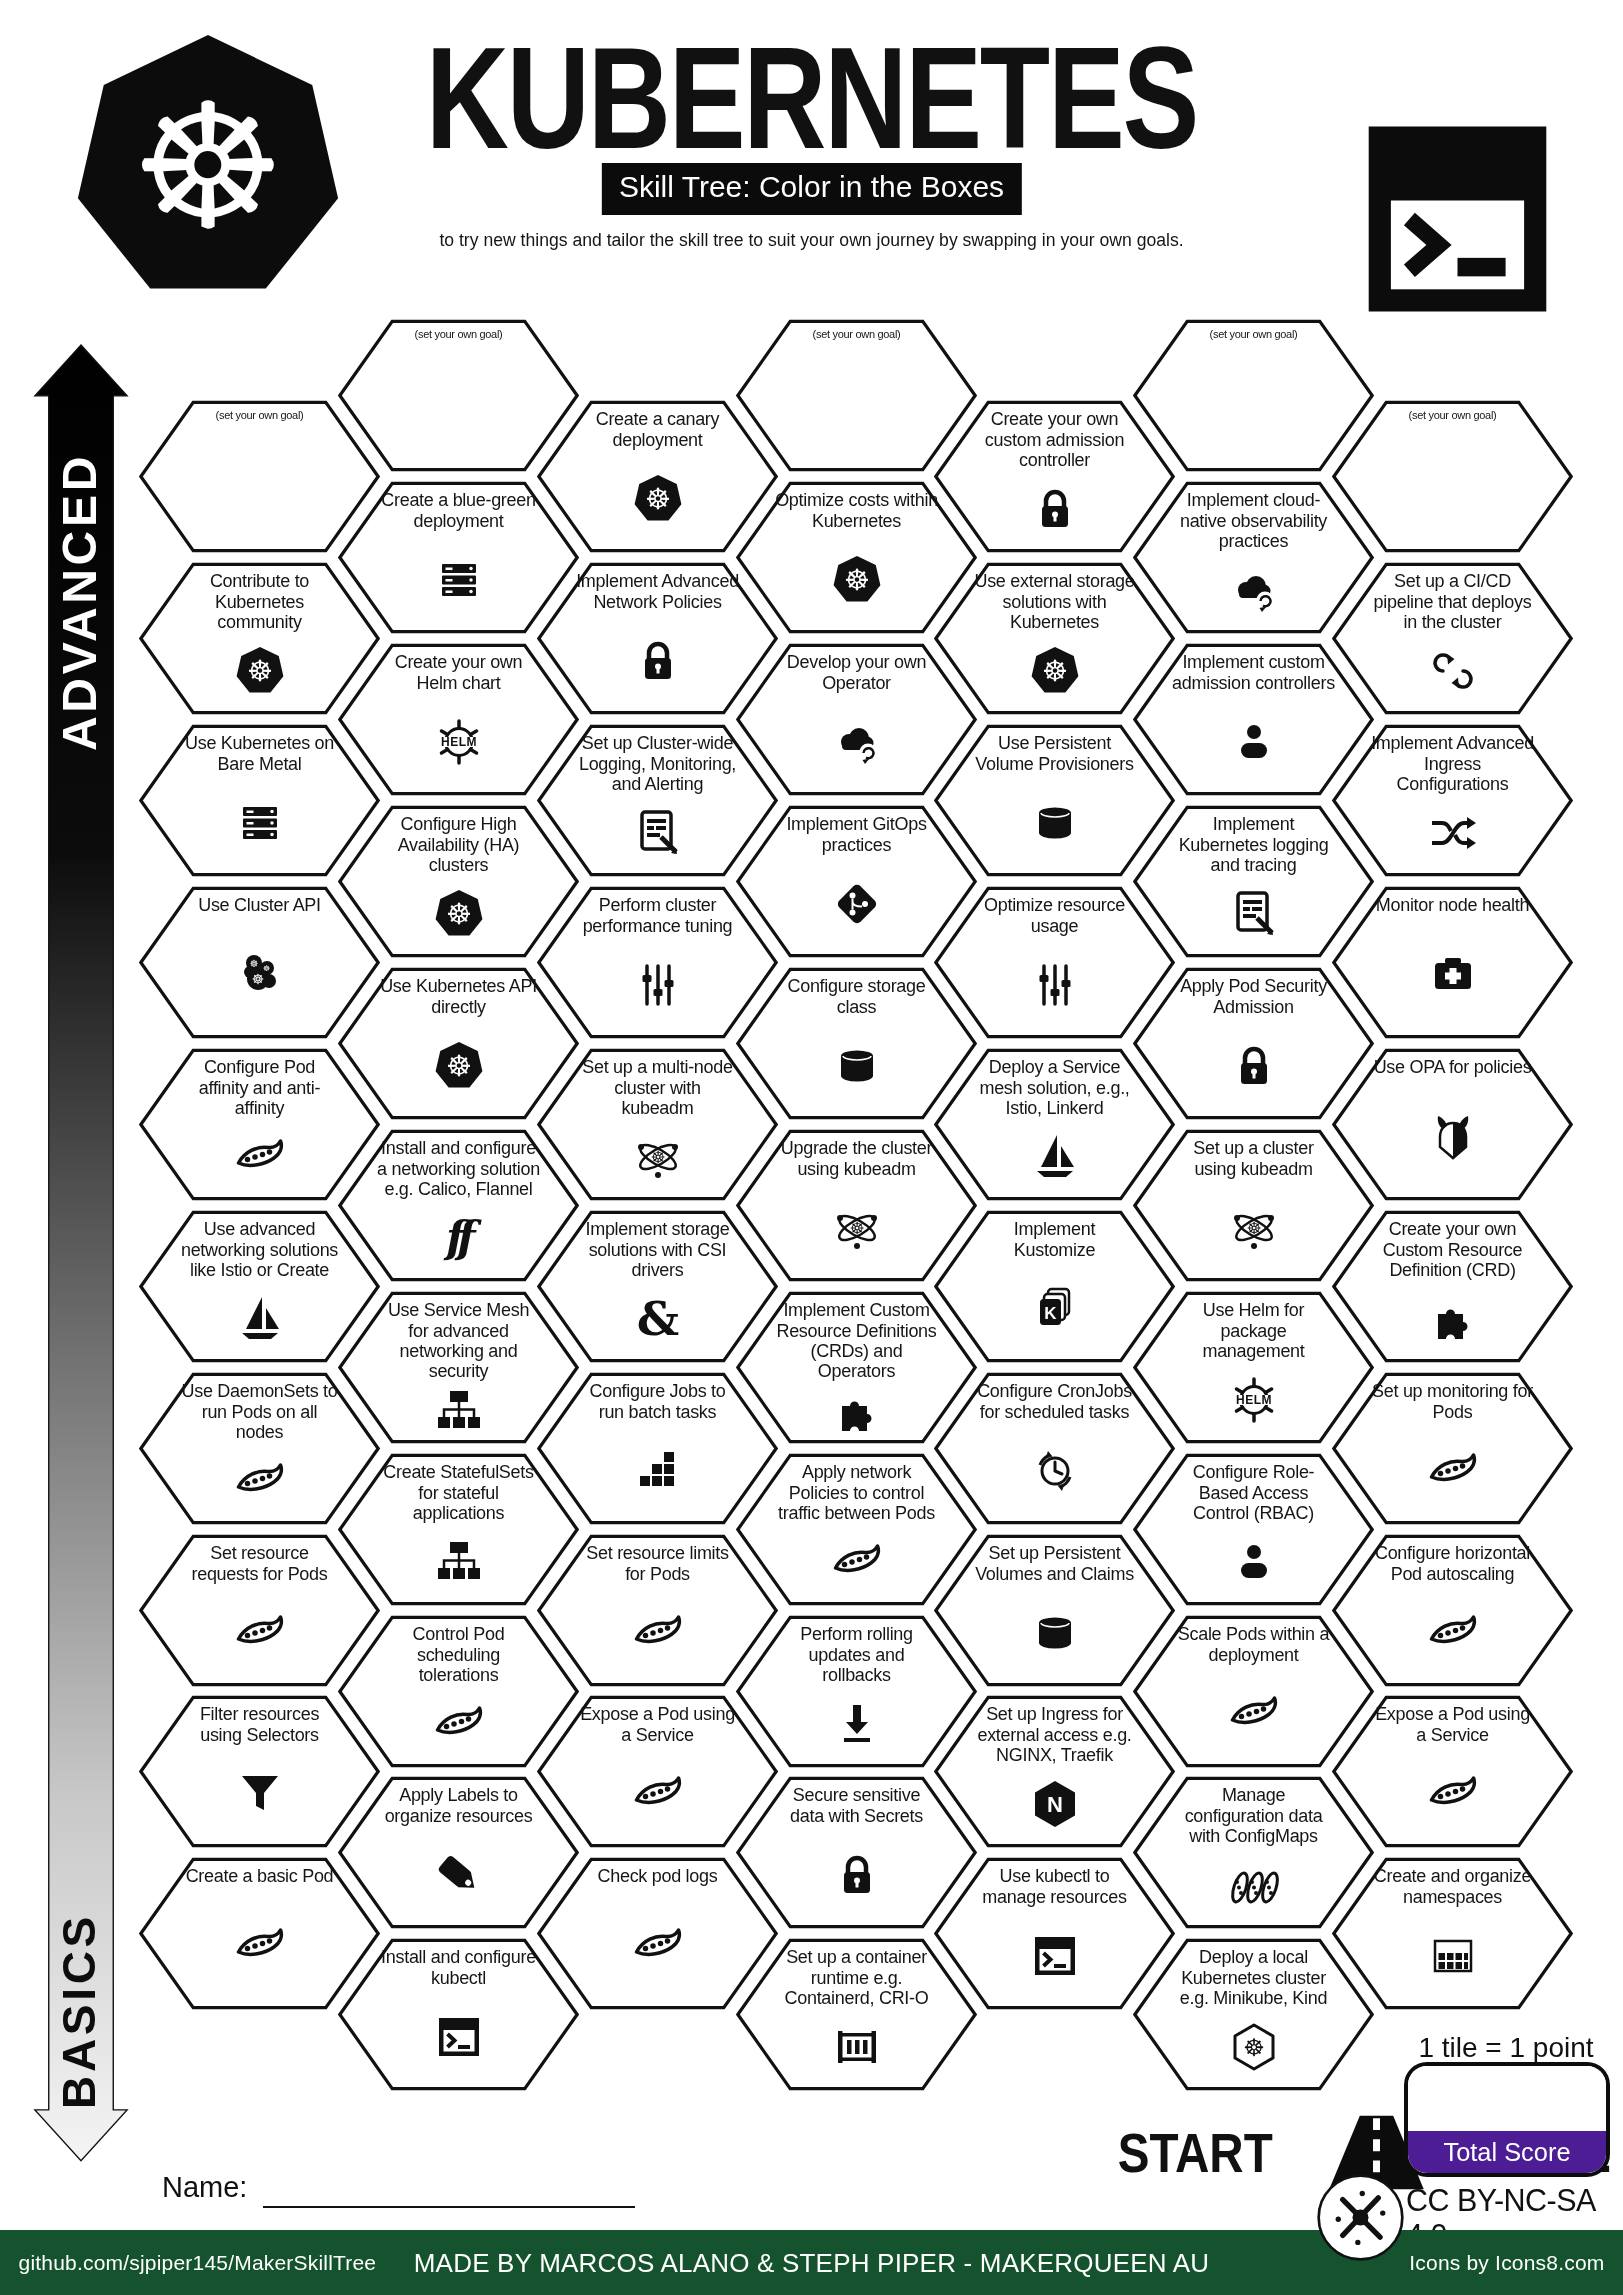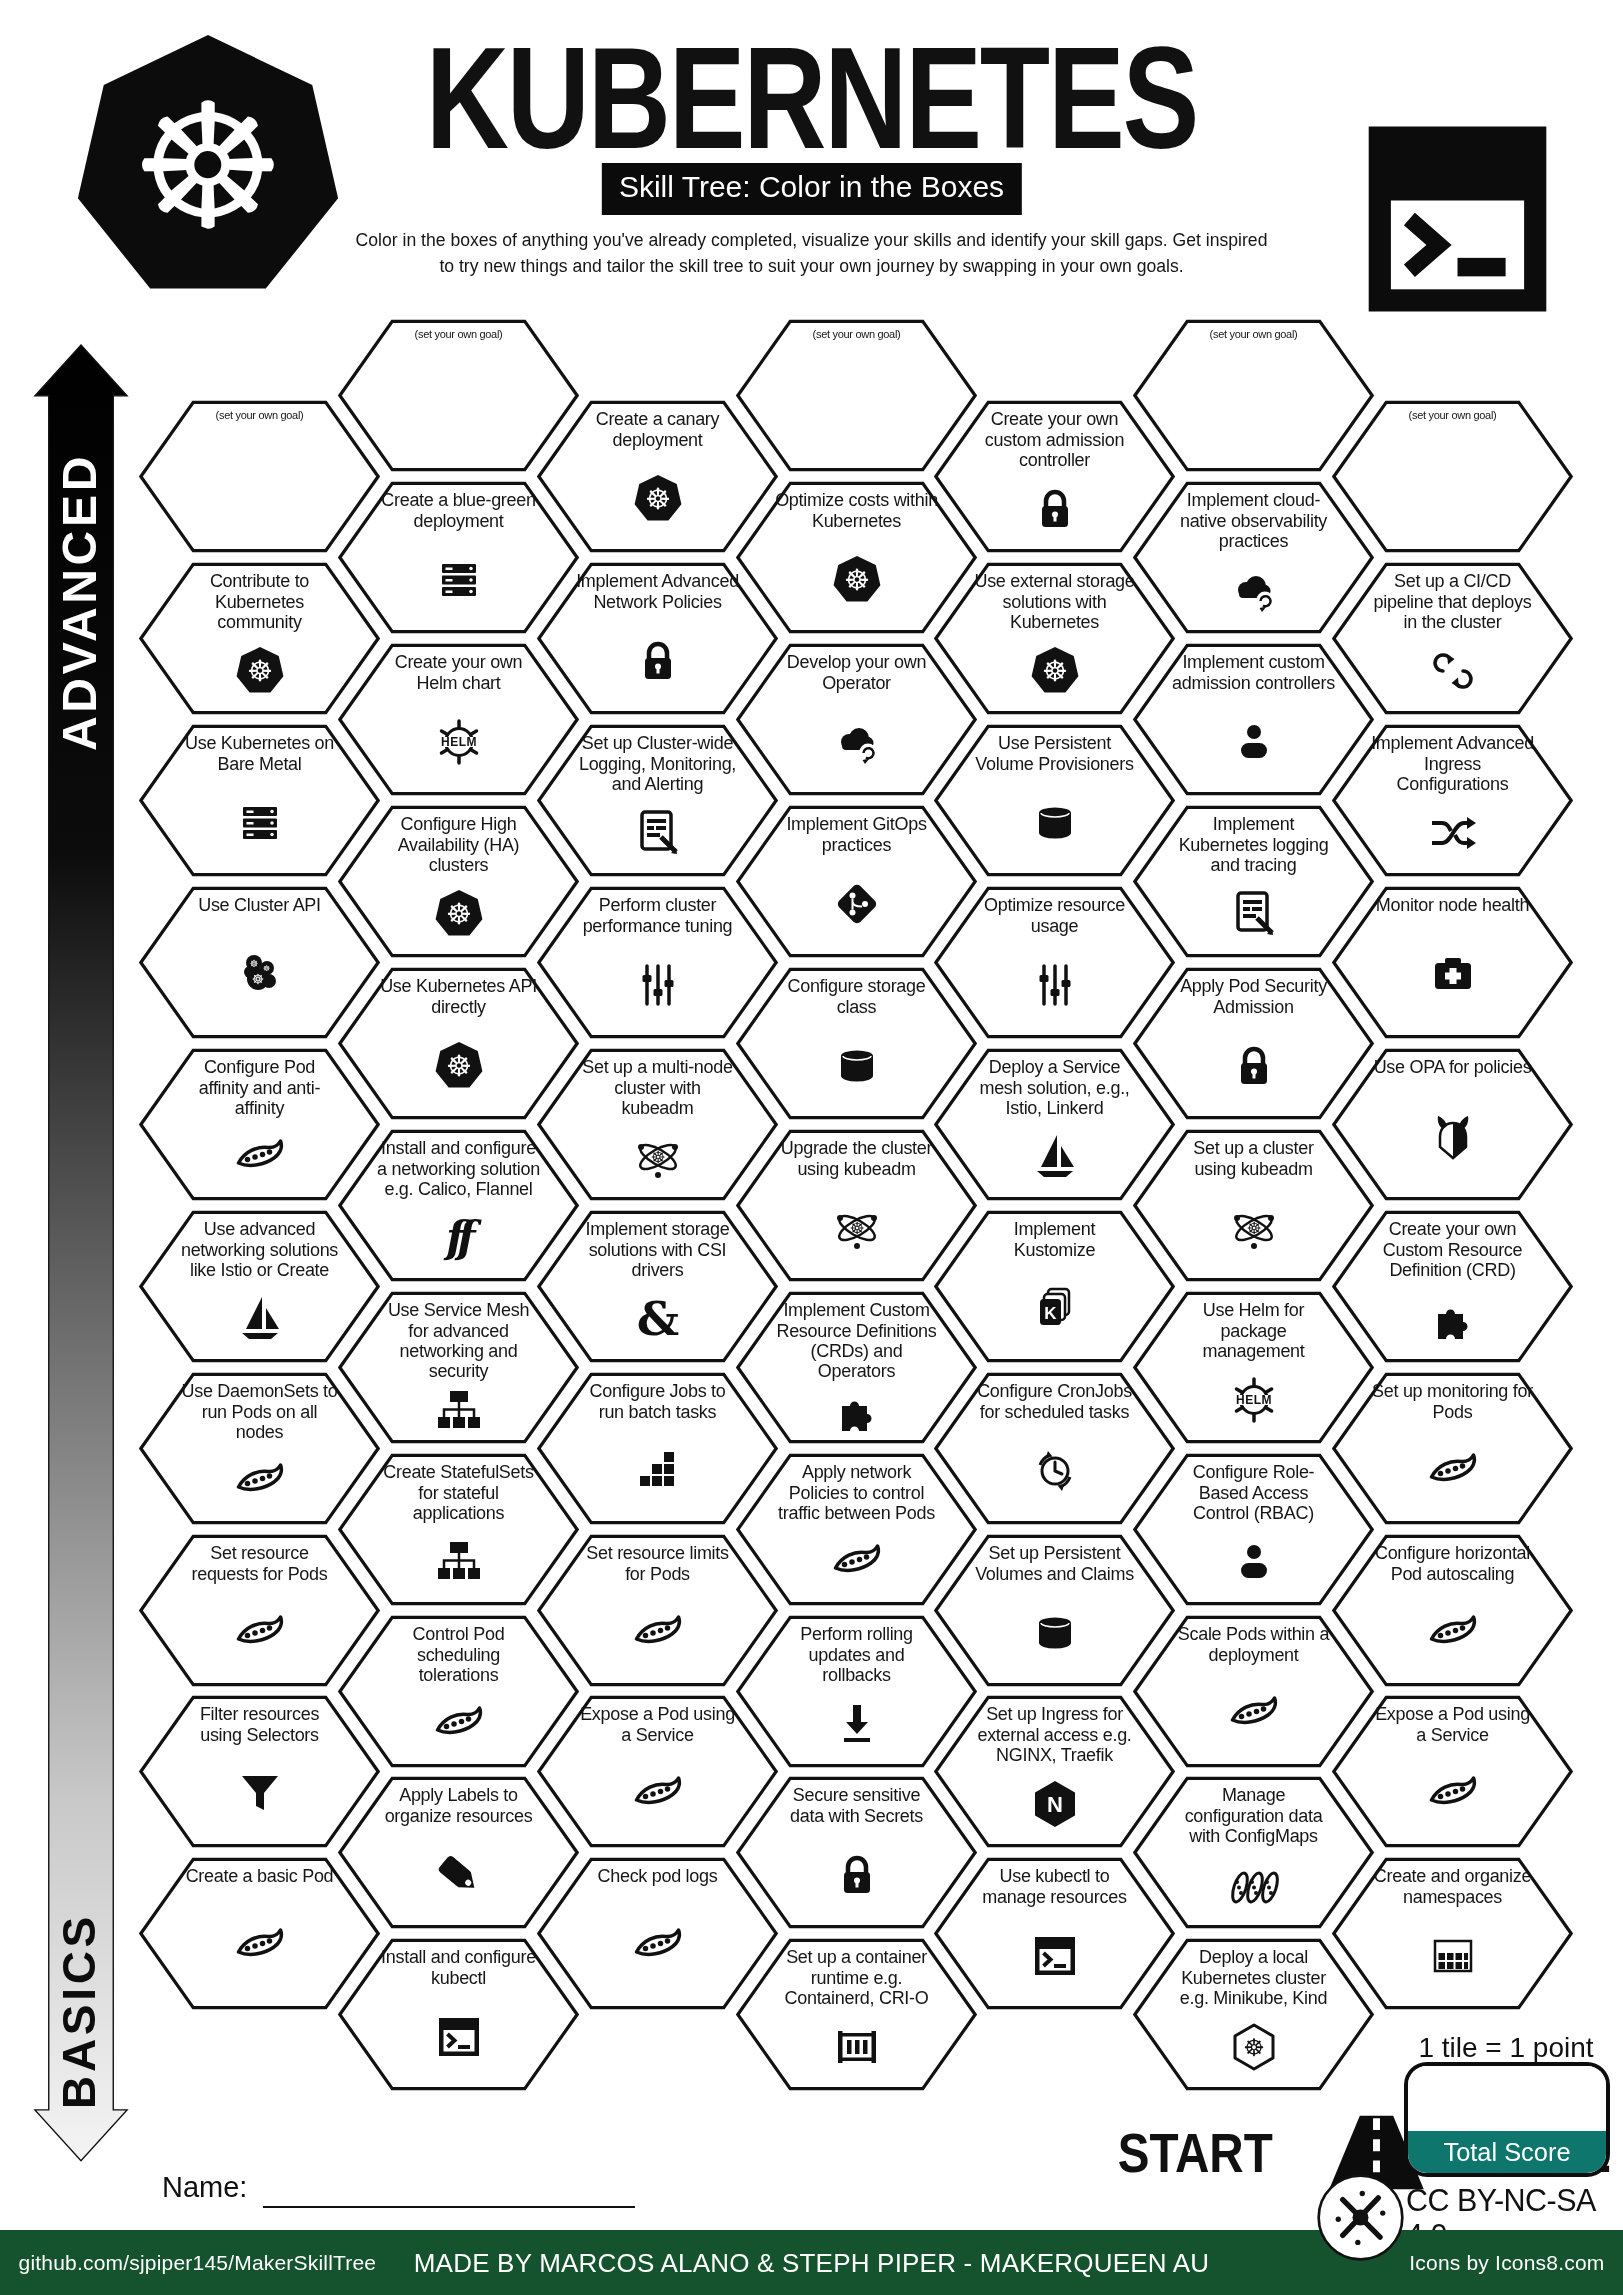--- a/index.html
+++ b/index.html
@@ -40,21 +40,21 @@
               align-items:center;justify-content:flex-end;gap:21px;}
   .start-word{font-size:56px;font-weight:bold;letter-spacing:0;transform:scaleX(0.85);}
   #road-icon{width:139px;height:79px;}
 
   #tile-point-note{position:absolute;left:1402px;width:208px;top:2032px;
                    text-align:center;font-size:28px;}
   #score-box{position:absolute;left:1404px;top:2062px;width:206px;height:115px;
              border:4.2px solid #0d0d0d;border-radius:23px;overflow:hidden;
              box-sizing:border-box;display:flex;flex-direction:column;background:#fff;}
   #score-space{flex:1 1 0;background:#fff;}
-  #score-label{height:42px;background:#0f766e;color:#fff;font-size:25.4px;
+  #score-label{height:42px;background:#4c1d95;color:#fff;font-size:25.4px;
                display:flex;align-items:center;justify-content:center;}
 
   #name-row{position:absolute;left:162px;top:2171px;font-size:29px;}
   #name-line{position:absolute;left:263px;top:2206px;width:372px;height:2.3px;background:#111;}
 
   #cc-badge{position:absolute;left:1316px;top:2173px;width:89px;height:89px;z-index:5;}
   #cc-text{position:absolute;left:1406px;top:2183px;width:208px;font-size:30.5px;letter-spacing:-0.5px;}
 
   #footer{position:absolute;left:0;top:2230px;width:100%;height:66px;background:#14532d;color:#fff;}
   #footer .ftext{position:absolute;top:50%;transform:translateY(-50%);font-size:21px;letter-spacing:0.2px;}
@@ -70,21 +70,20 @@
   <div id="logo-k8s">
     <svg viewBox="0 0 100 100" width="100%" height="100%">
       <polygon points="50,2 87.5,20 96.8,60.7 70.8,93.2 29.2,93.2 3.2,60.7 12.5,20" fill="#0c0c0c"></polygon>
       <text x="50" y="71" font-size="62" text-anchor="middle" fill="#fff" font-family="DejaVu Sans">☸</text>
     </svg>
   </div>
 
   <div id="title">KUBERNETES</div>
   <div id="subtitle-box">Skill Tree: Color in the Boxes</div>
   <div id="description">
-    <div>Color in the boxes of anything you've already completed, visualize your skills and identify your skill gaps.  Get inspired</div>
     <div>to try new things and tailor the skill tree to suit your own journey by swapping in your own goals.</div>
   </div>
 
   <div id="logo-terminal">
     <svg viewBox="0 0 100 110" width="100%" height="100%">
       <rect x="2" y="5" width="96" height="100" fill="#0c0c0c"></rect>
       <rect x="14" y="45" width="72" height="48" fill="#fff"></rect>
       <path d="M24,55 l16,14 l-16,14" fill="none" stroke="#0c0c0c" stroke-width="9"></path>
       <rect x="50" y="76" width="26" height="10" fill="#0c0c0c"></rect>
     </svg>

